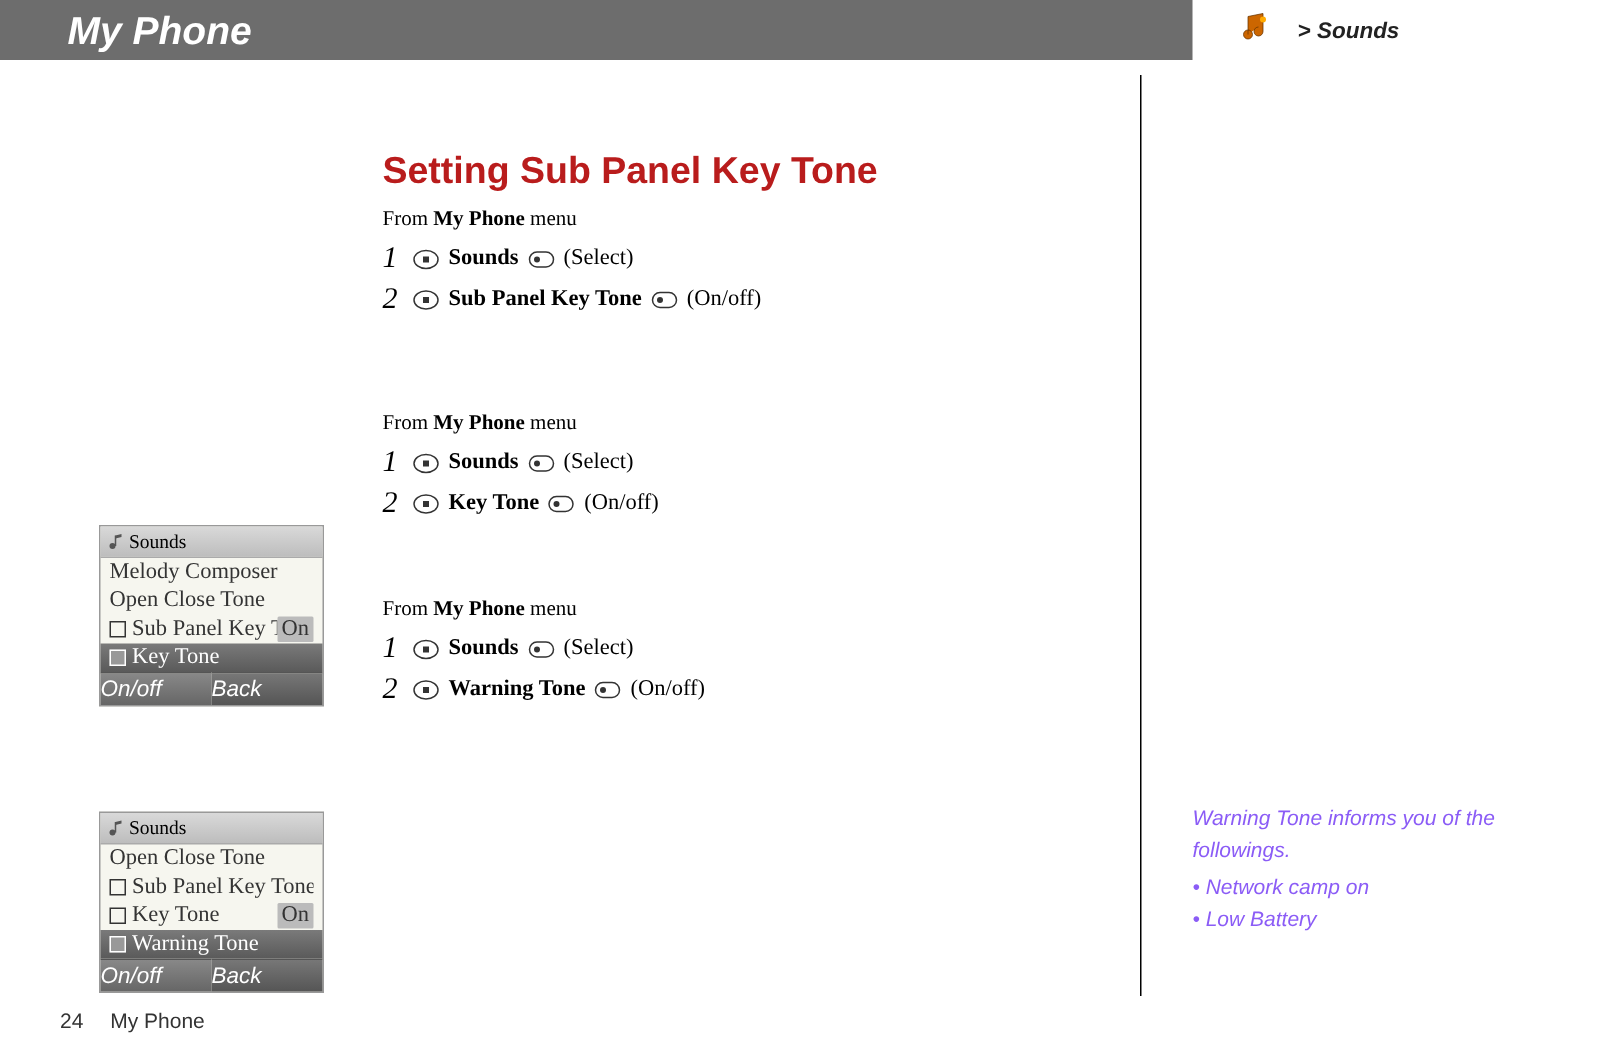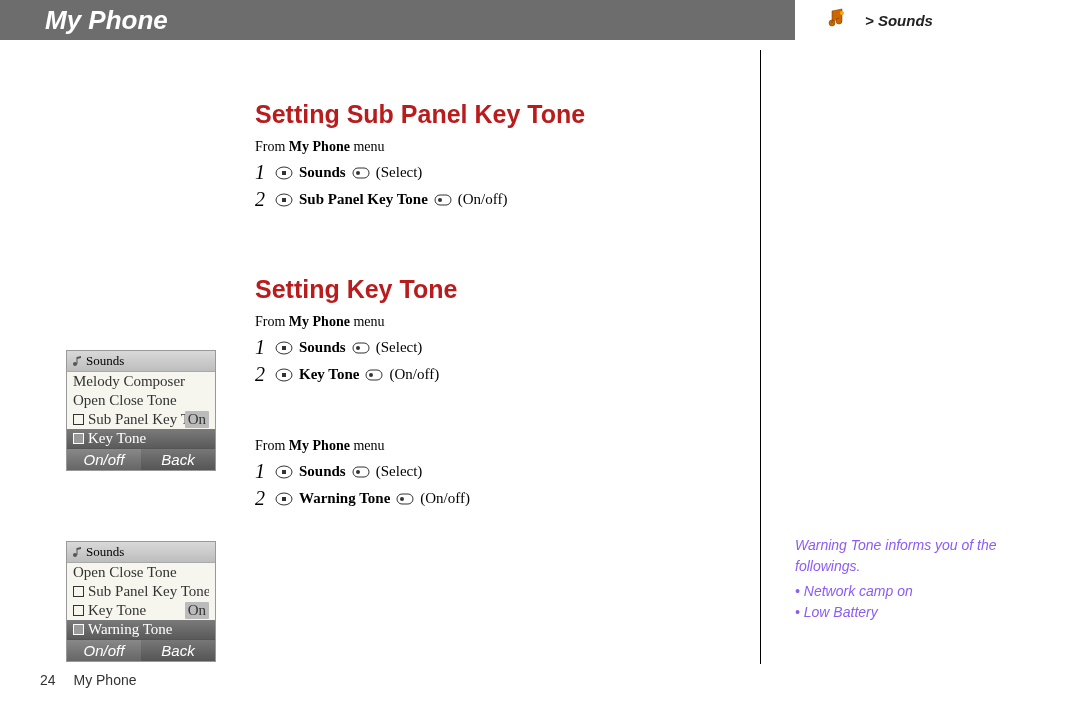--- a/index.html
+++ b/index.html
@@ -142,21 +142,20 @@
   .screen-row.highlight .chk { border-color:#fff; background:#999; }
   .screen-softkeys {
     display:flex;
     font-family: Arial, sans-serif;
     font-style: italic;
     font-size: 15px;
     color:#fff;
   }
   .softkey {
     flex:1;
-    text-align:center;
     padding:2px 0;
     background: linear-gradient(#888,#666);
     border-top:1px solid #555;
   }
   .softkey.back { background: linear-gradient(#777,#555); }
 
   .side-note {
     position: absolute;
     left: 795px;
     top: 495px;
@@ -237,21 +236,20 @@
       <span class="step-label">Sub Panel Key Tone</span>
       <span class="soft-icon"><svg viewBox="0 0 18 14">
             <rect x="1" y="2" width="16" height="10" rx="5" fill="none" stroke="#333" stroke-width="1"></rect>
             <circle cx="6" cy="7" r="2" fill="#333"></circle>
           </svg></span>
       <span class="step-action">(On/off)</span>
     </div>
 
     <div class="gap-big"></div>
 
-    <div class="section-heading">Setting Key Tone</div>
     <div class="from-menu">
       <span>From </span><b>My Phone</b><span> menu</span>
     </div>
     <div class="step-row">
       <span class="step-number">1</span>
       <span class="nav-icon"><svg viewBox="0 0 18 14">
             <ellipse cx="9" cy="7" rx="8" ry="6" fill="none" stroke="#333" stroke-width="1"></ellipse>
             <rect x="7" y="5" width="4" height="4" fill="#333"></rect>
           </svg></span>
       <span class="step-label">Sounds</span>

